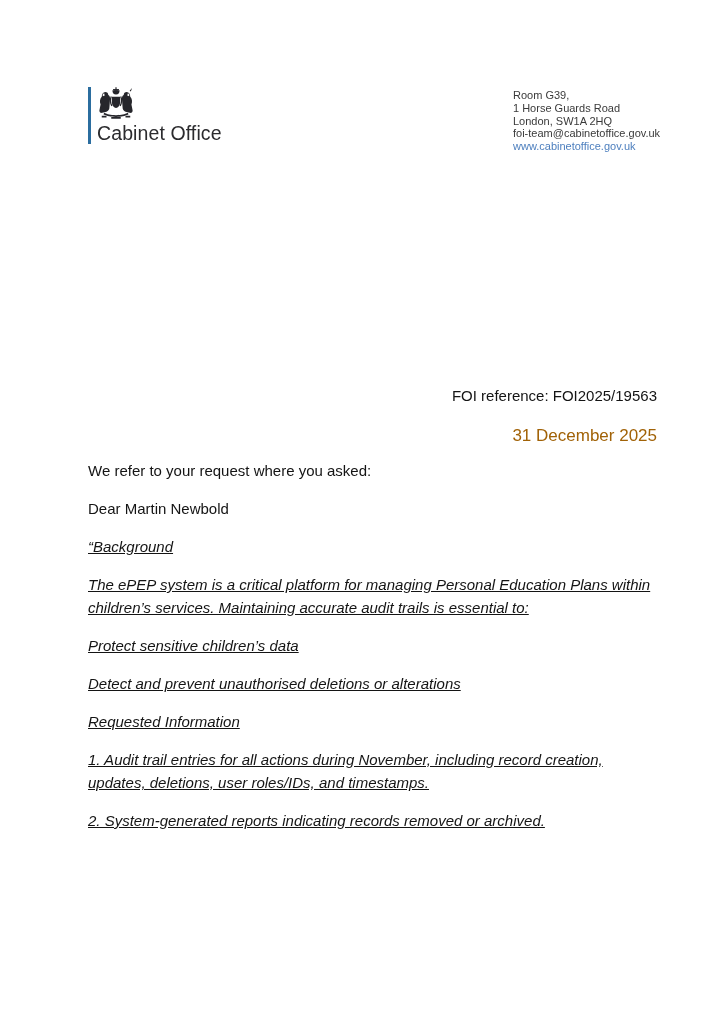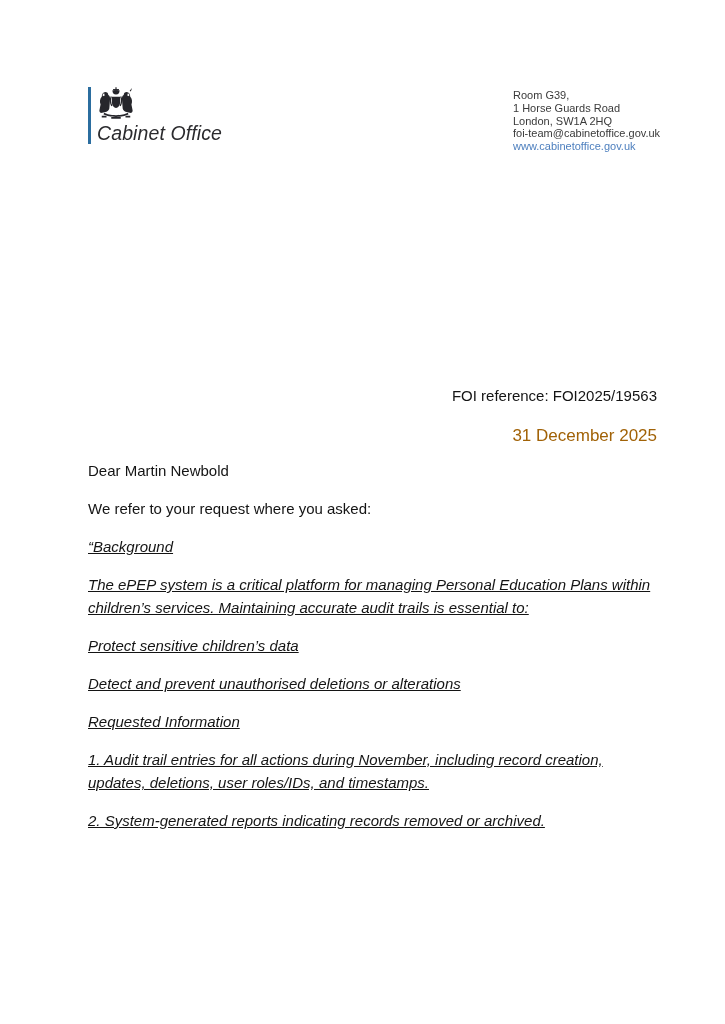--- a/index.html
+++ b/index.html
@@ -31,21 +31,20 @@
   }
   .brand-stack { display: flex; flex-direction: column; }
   .crest { width: 38px; height: 35px; display: block; }
   .dept-name {
     margin-top: 1px;
     font-size: 19.5px;
     line-height: 21px;
     color: #2b2b2e;
     letter-spacing: 0.1px;
     white-space: nowrap;
-    font-style: italic;
   }
 
   .letterhead-right {
     position: absolute;
     left: 513px;
     top: 89px;
     font-size: 11px;
     line-height: 12.8px;
     color: #3a3a3a;
   }
@@ -136,22 +135,22 @@
     <div>London, SW1A 2HQ</div>
     <div>foi-team@cabinetoffice.gov.uk</div>
     <div><a class="site-link">www.cabinetoffice.gov.uk</a></div>
   </div>
 
 
   <div class="ref-line">FOI reference: FOI2025/19563</div>
   <div class="date-line">31 December 2025</div>
 
   <div class="letter-body">
+    <p>We refer to your request where you asked:</p>
     <p>Dear Martin Newbold</p>
-    <p>We refer to your request where you asked:</p>
     <p class="quoted">“Background</p>
     <p class="quoted">The ePEP system is a critical platform for managing Personal Education Plans within children’s services. Maintaining accurate audit trails is essential to:</p>
     <p class="quoted">Protect sensitive children’s data</p>
     <p class="quoted">Detect and prevent unauthorised deletions or alterations</p>
     <p class="quoted">Requested Information</p>
     <p class="quoted">1. Audit trail entries for all actions during November, including record creation, updates, deletions, user roles/IDs, and timestamps.</p>
     <p class="quoted">2. System-generated reports indicating records removed or archived.</p>
   </div>
 
 </div>

